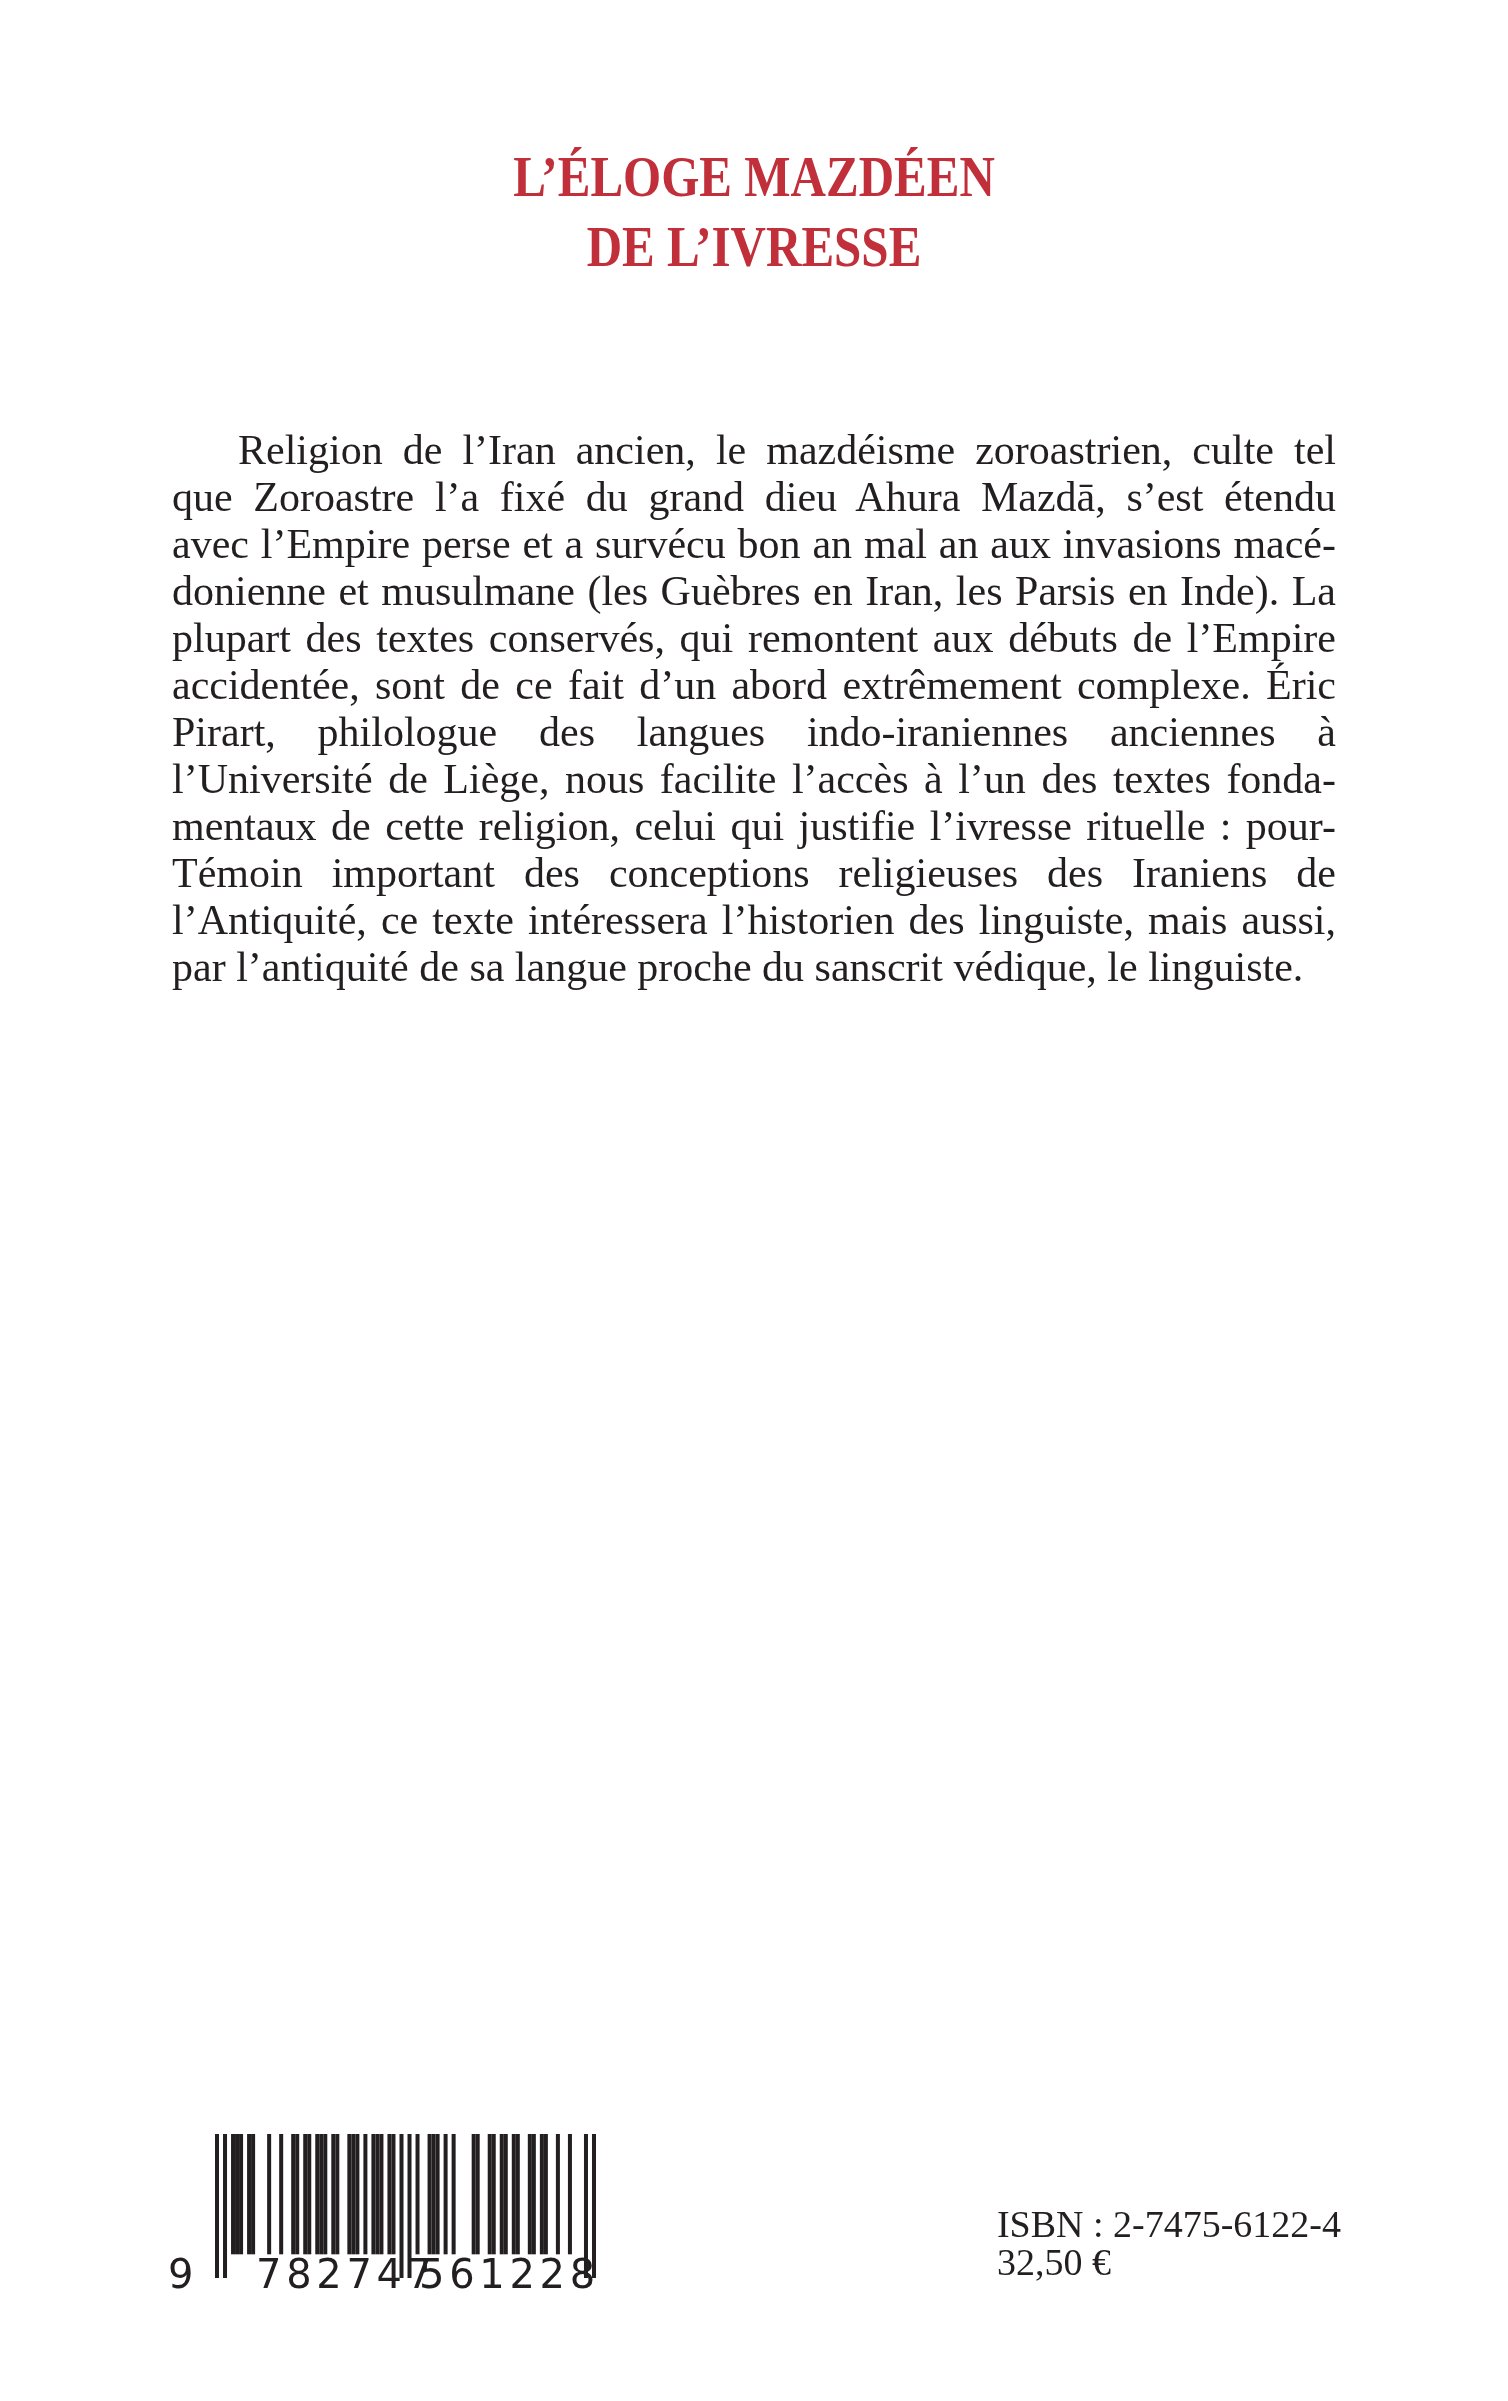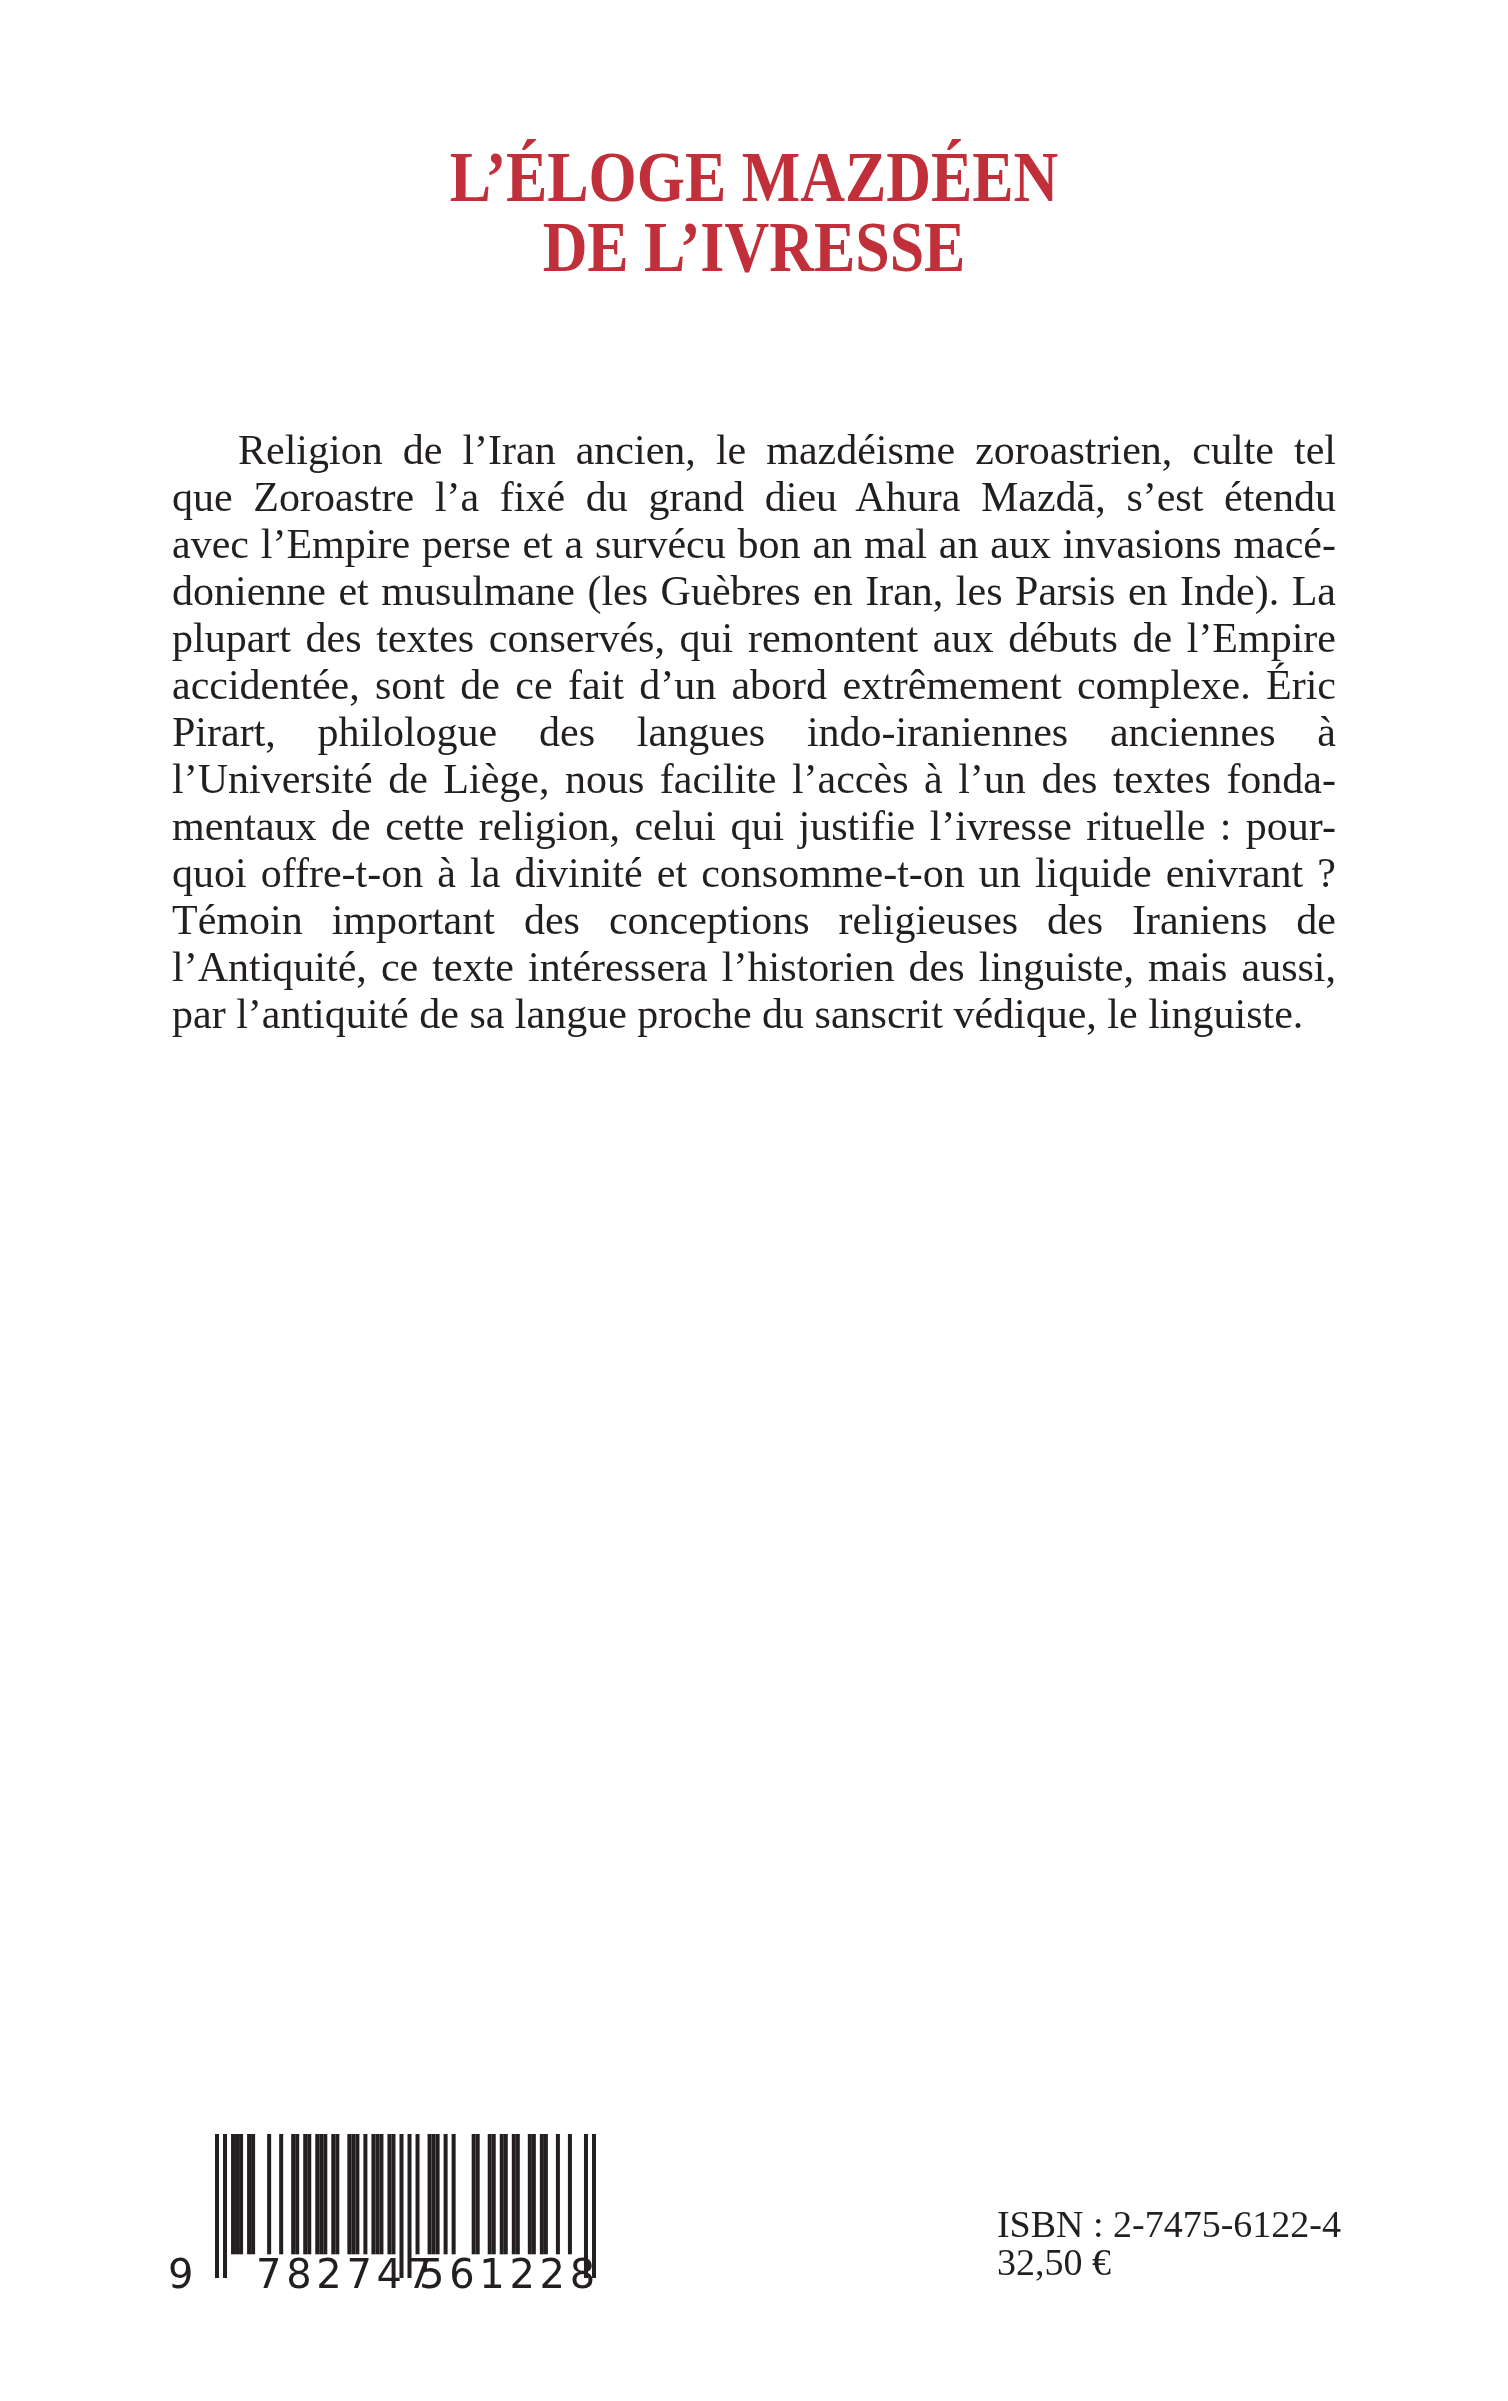--- a/index.html
+++ b/index.html
@@ -1,20 +1,20 @@
 <!DOCTYPE html>
 <html style="font-size:15px"><head>
 <meta charset="utf-8">
 <style>
   html, body { margin:0; padding:0; background:#ffffff; }
   body { width:1508px; height:2402px; position:relative; overflow:hidden; color:#231f20; }
   .title {
     position:absolute; left:0; width:1508px; text-align:center;
     font-family:"Liberation Serif", "DejaVu Serif", serif; font-weight:bold;
-    color:#c1303a; font-size:72px; line-height:70px; top:142px;
+    color:#c1303a; font-size:57px; line-height:70px; top:142px;
   }
   .title .tl { display:block; transform:scaleX(0.86); transform-origin:center; white-space:nowrap; }
   .body-text {
     position:absolute; left:172px; width:1164px; top:427px;
     font-family:"Liberation Serif", "DejaVu Serif", serif; font-size:42px; line-height:47px;
   }
   .body-text .ln { display:block; text-align:justify; text-align-last:justify; white-space:nowrap; height:47px; overflow:visible; }
   .body-text .ln.first { padding-left:66px; }
   .body-text .ln.last { text-align:left; text-align-last:left; }
   .barcode { position:absolute; left:215px; top:2134px; width:381px; height:161px; }
@@ -42,21 +42,20 @@
 <div class="body-text">
   <span class="ln first">Religion de l’Iran ancien, le mazdéisme zoroastrien, culte tel</span>
   <span class="ln">que Zoroastre l’a fixé du grand dieu Ahura Mazdā, s’est étendu</span>
   <span class="ln">avec l’Empire perse et a survécu bon an mal an aux invasions macé-</span>
   <span class="ln">donienne et musulmane (les Guèbres en Iran, les Parsis en Inde). La</span>
   <span class="ln">plupart des textes conservés, qui remontent aux débuts de l’Empire</span>
   <span class="ln">accidentée, sont de ce fait d’un abord extrêmement complexe. Éric</span>
   <span class="ln">Pirart, philologue des langues indo-iraniennes anciennes à</span>
   <span class="ln">l’Université de Liège, nous facilite l’accès à l’un des textes fonda-</span>
   <span class="ln">mentaux de cette religion, celui qui justifie l’ivresse rituelle : pour-</span>
-  <span class="ln">quoi offre-t-on à la divinité et consomme-t-on un liquide enivrant ?</span>
   <span class="ln">Témoin important des conceptions religieuses des Iraniens de</span>
   <span class="ln">l’Antiquité, ce texte intéressera l’historien des linguiste, mais aussi,</span>
   <span class="ln last">par l’antiquité de sa langue proche du sanscrit védique, le linguiste.</span>
 </div>
 
 <div class="barcode">
   <svg id="barcode-svg" width="381" height="144" viewBox="0 0 95 152" preserveAspectRatio="none">
       <rect x="0" y="0" width="1" height="152" fill="#231f20"></rect>
       <rect x="2" y="0" width="1" height="152" fill="#231f20"></rect>
       <rect x="4" y="0" width="1" height="127" fill="#231f20"></rect>

